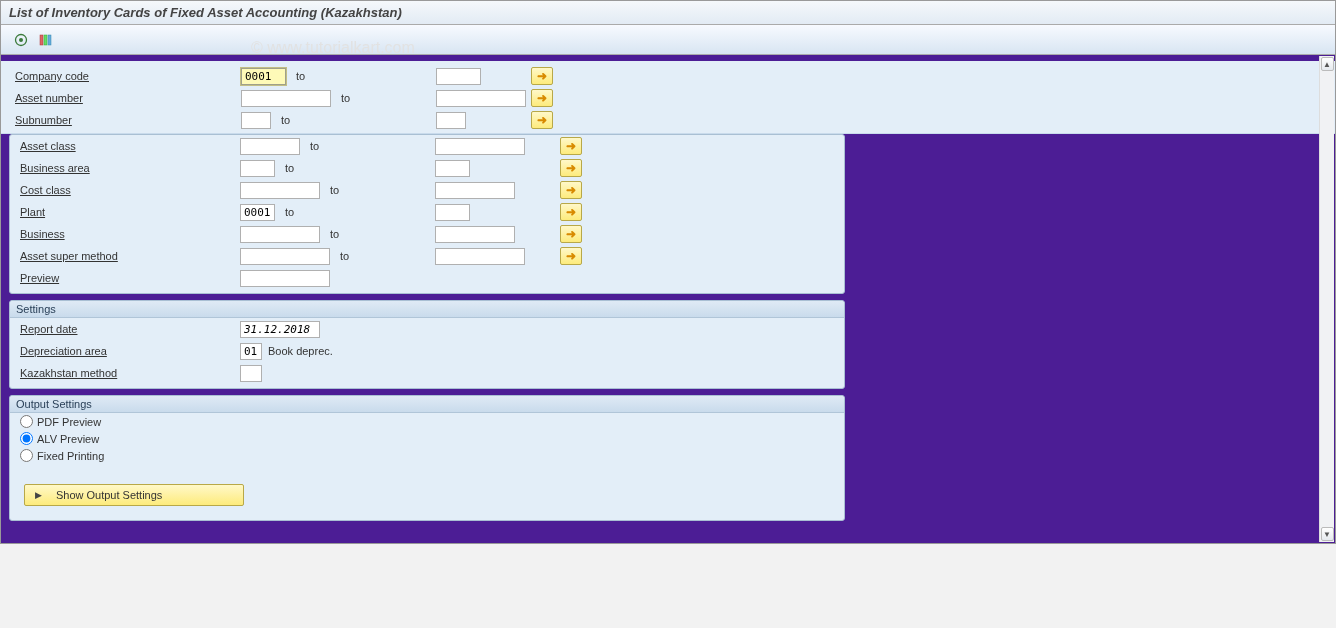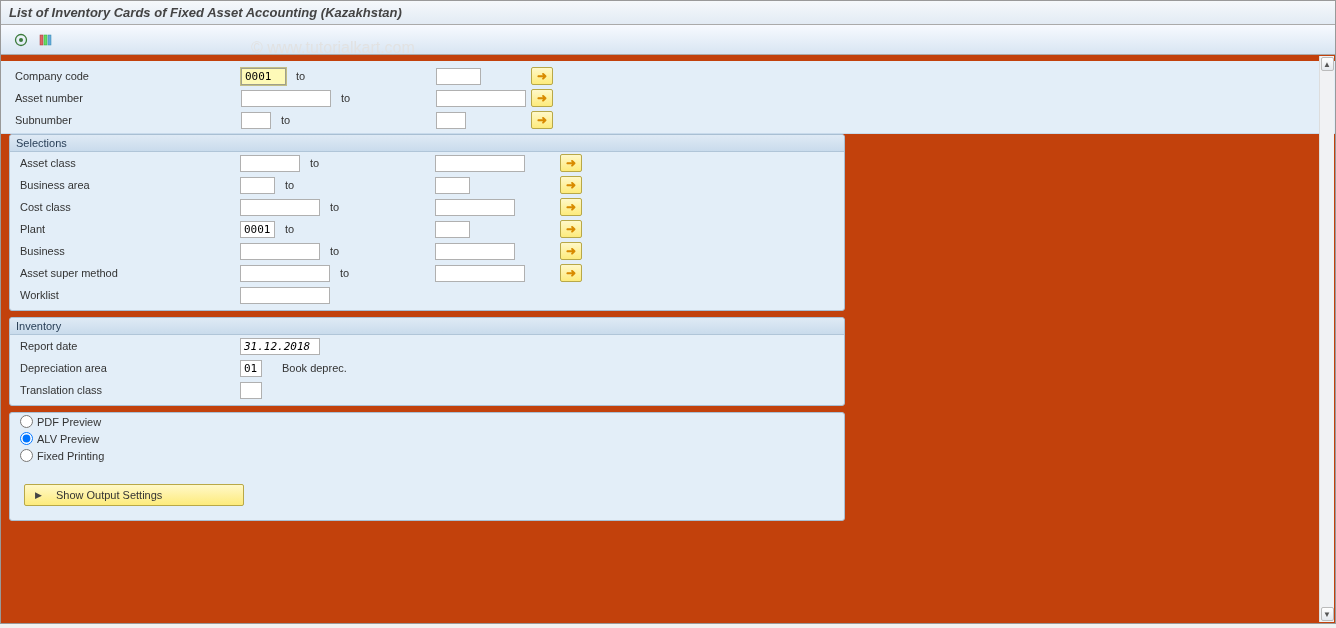--- a/index.html
+++ b/index.html
@@ -1,39 +1,39 @@
 <!DOCTYPE html>
 <html><head>
 <meta charset="utf-8">
 <style>
 * { box-sizing: border-box; font-family: Arial, sans-serif; }
 body { margin: 0; background: #f2f2f2; font-size: 11px; color: #333; }
-.window { width: 1336px; height: 624px; background: #c2410c; border: 1px solid #999; position: relative; }
+.window { width: 1336px; height: 544px; background: #4c1d95; border: 1px solid #999; position: relative; }
 .titlebar { background: linear-gradient(#f5f8fb, #e2ebf4); border-bottom: 1px solid #aaa; padding: 2px 8px; height: 24px; display: flex; align-items: center; }
 .titlebar span { font-size: 13px; font-weight: bold; font-style: italic; color: #444; }
 .toolbar { background: linear-gradient(#f7faff, #d8e5f2); border-bottom: 1px solid #aaa; padding: 4px 10px; height: 30px; display: flex; align-items: center; gap: 4px; }
 .tb-btn { width: 20px; height: 20px; border: 1px solid transparent; border-radius: 3px; display: flex; align-items: center; justify-content: center; cursor: pointer; }
 .watermark { position: absolute; left: 250px; top: 38px; font-size: 16px; color: #e2e2e2; font-weight: 500; z-index: 0; }
 .content { position: relative; padding: 6px 0 0 0; }
 .row { display: flex; align-items: center; height: 22px; padding: 0 10px; }
-.label { width: 230px; color: #333; padding-left: 4px; }
+.label { width: 230px; color: #333; padding-left: 4px; text-decoration: underline; }
 .sub .label { padding-left: 10px; width: 230px; }
 .inp { background: #fff; border: 1px solid #b0b0b0; height: 17px; font-size: 11px; padding: 0 3px; color: #000; font-family: monospace, Arial; }
 .inp.highlight { background: #fefab8; border: 1px solid #a0a08a; outline: 1px solid #c2be85; }
 .w90 { width: 90px; }
 .w40 { width: 40px; }
 .w30 { width: 30px; }
 .to { width: 150px; text-align: left; padding-left: 10px; color: #333; }
 .multi { width: 22px; height: 18px; background: linear-gradient(#fff8c8, #fdeb7c); border: 1px solid #b8a848; border-radius: 2px; display: flex; align-items: center; justify-content: center; cursor: pointer; margin-left: 50px; }
 .multi span { color: #d88a00; font-size: 12px; font-weight: bold; }
 .group { margin: 6px 8px 6px 8px; border: 1px solid #a9bfd3; border-radius: 3px; background: #e3eef8; padding-bottom: 4px; width: 836px; }
 .group-title { background: linear-gradient(#dfeaf5, #c9dbec); border-bottom: 1px solid #b0c5d8; border-radius: 3px 3px 0 0; padding: 2px 6px; font-size: 11px; color: #2a4058; }
 .group .row { padding: 0 0 0 0; }
 .topblock { background: #e3eef8; border-bottom: 1px solid #c9dbec; padding-top: 4px; padding-bottom: 2px; }
-.extra-label { margin-left: 20px; color: #333; }
+.extra-label { margin-left: 6px; color: #333; }
 input[type=radio] { margin: 0 4px 0 0; }
 .radio-row { display: flex; align-items: center; padding: 2px 10px; }
 .show-btn { margin: 20px 10px 6px 14px; width: 220px; height: 22px; background: linear-gradient(#fff8c8, #fdeb7c); border: 1px solid #b8a848; border-radius: 2px; display: flex; align-items: center; cursor: pointer; }
 .show-btn .tri { color: #444; margin: 0 14px 0 10px; font-size: 9px; }
 .scrollbar-v { position: absolute; right: 1px; top: 55px; bottom: 1px; width: 15px; background: #f1f2f4; border-left: 1px solid #ddd; display:flex; flex-direction: column; align-items: center; }
 .scroll-arrow { width: 13px; height: 14px; background: linear-gradient(#fff,#e5e9ee); border:1px solid #bbb; border-radius:2px; margin:1px; display:flex;align-items:center;justify-content:center; font-size:8px; color:#555; cursor:pointer;}
 .scroll-track { flex:1; }
 </style>
 </head>
 <body>
@@ -89,21 +89,20 @@
         <input class="inp w30" style="">
         <div class="to" style="width:165px">to</div>
         <input class="inp w30" style="">
         <div class="multi" style="margin-left:65px">
             <span>➜</span>
           </div>
       </div>
     </div>
 
     <div class="group" style="margin-top:0">
-      <div class="group-title">Selections</div>
 
       <div class="row sub">
         <div class="label">Asset class</div>
         <input class="inp" style="width: 60px;">
         <div class="to" style="width:135px">to</div>
         <input class="inp" style="width: 90px;">
         <div class="multi" style="margin-left:35px">
             <span>➜</span>
           </div>
       </div>
@@ -146,43 +145,44 @@
       <div class="row sub">
         <div class="label">Asset super method</div>
         <input class="inp" style="width: 90px;">
         <div class="to" style="width:105px">to</div>
         <input class="inp" style="width: 90px;">
         <div class="multi" style="margin-left:35px">
             <span>➜</span>
           </div>
       </div>
       <div class="row sub">
-        <div class="label">Worklist</div>
+        <div class="label">Preview</div>
         <input class="inp" style="width: 90px;">
       </div>
     </div>
 
     <div class="group">
-      <div class="group-title">Inventory</div>
+      <div class="group-title">Settings</div>
       <div class="row sub">
         <div class="label">Report date</div>
         <input class="inp" style="width: 80px; font-style: italic;" value="31.12.2018">
       </div>
       <div class="row sub">
         <div class="label">Depreciation area</div>
         <input class="inp" style="width: 22px;" value="01">
         <div class="extra-label">Book deprec.</div>
       </div>
       <div class="row sub">
-        <div class="label">Translation class</div>
+        <div class="label">Kazakhstan method</div>
         <input class="inp" style="width: 22px;">
       </div>
     </div>
 
     <div class="group" style="padding-bottom:8px">
+      <div class="group-title">Output Settings</div>
       <div class="radio-row">
         <input type="radio" name="out" style="">
         <span>PDF Preview</span>
       </div>
       <div class="radio-row">
         <input type="radio" name="out" checked="" style="">
         <span>ALV Preview</span>
       </div>
       <div class="radio-row">
         <input type="radio" name="out" style="">

